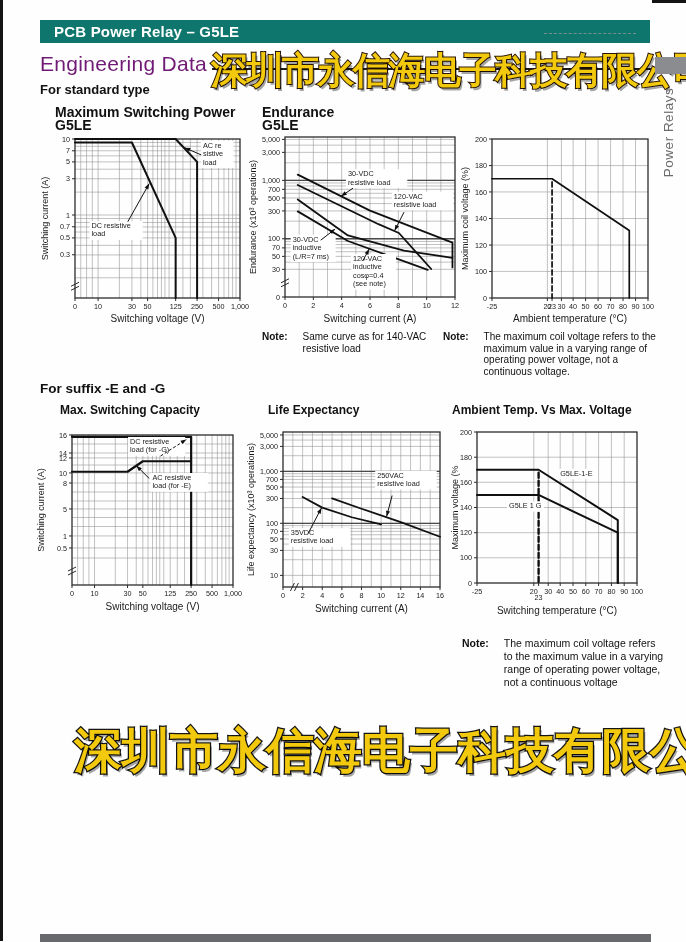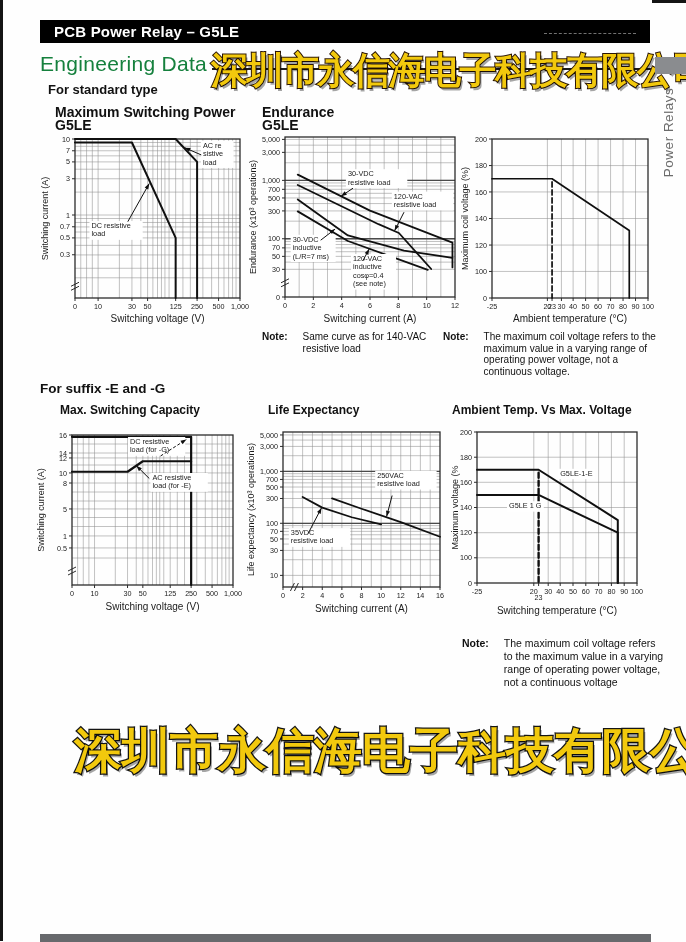--- a/index.html
+++ b/index.html
@@ -1,24 +1,24 @@
 <!DOCTYPE html>
 <html><head>
 <meta charset="utf-8">
 <style>
   html,body{margin:0;padding:0;background:#fff;}
   .page{position:relative;width:686px;height:942px;background:#fefefe;
         font-family:"Liberation Sans",sans-serif;color:#1a1a1a;overflow:hidden;}
   .edge-left{position:absolute;left:0;top:0;width:3px;height:941px;background:#141414;}
   .tr-line{position:absolute;left:652px;top:0;width:34px;height:3px;background:#141414;}
-  .header-bar{position:absolute;left:40px;top:20px;width:610px;height:23px;background:#000000;
+  .header-bar{position:absolute;left:40px;top:20px;width:610px;height:23px;background:#0f766e;
         color:#fff;font-weight:bold;font-size:15px;display:flex;align-items:center;
         padding-left:14px;box-sizing:border-box;letter-spacing:.2px;}
   .header-dashes{position:absolute;right:14px;top:13px;width:92px;border-top:1.5px dashed #989898;opacity:.75;}
-  .eng-heading{position:absolute;left:40px;top:52px;font-size:21px;color:#15803d;letter-spacing:.3px;}
+  .eng-heading{position:absolute;left:40px;top:52px;font-size:21px;color:#701a75;letter-spacing:.3px;}
   .eng-rule{position:absolute;left:212px;top:68px;width:443px;height:2px;background:#1c1c1c;}
   .wm{font-weight:bold;color:#f2c90d;-webkit-text-stroke:2px #2a1505;paint-order:stroke fill;
       white-space:nowrap;text-shadow:2px 3px 0 rgba(0,0,0,0.35);}
   .wm-top{position:absolute;left:211px;top:46px;font-size:37px;letter-spacing:-1.5px;}
   .wm-bottom{position:absolute;left:74px;top:719px;font-size:48px;-webkit-text-stroke:2.5px #151515;}
   .sub{position:absolute;font-weight:bold;font-size:13px;color:#111;}
   .ctitle{position:absolute;font-weight:bold;font-size:14px;line-height:13px;color:#111;}
   .ctitle.center{text-align:left;font-size:12px;}
   .chart{position:absolute;}
   .note{position:absolute;display:flex;font-size:10px;line-height:11.5px;color:#111;gap:8px;}
@@ -37,21 +37,21 @@
 
   <div class="header-bar">
     <span>PCB Power Relay – G5LE</span>
     <span class="header-dashes"></span>
   </div>
 
   <div class="eng-heading">Engineering Data</div>
   <div class="eng-rule"></div>
   <div class="wm wm-top">深圳市永信海电子科技有限公司</div>
 
-  <div class="sub" style="left:48px;top:82px;">For standard type</div>
+  <div class="sub" style="left:40px;top:82px;">For standard type</div>
 
   <div class="ctitle" style="left:55px;top:106px;">
     <div>Maximum Switching Power</div>
     <div>G5LE</div>
   </div>
   <div class="ctitle" style="left:262px;top:106px;">
     <div>Endurance</div>
     <div>G5LE</div>
   </div>
 

